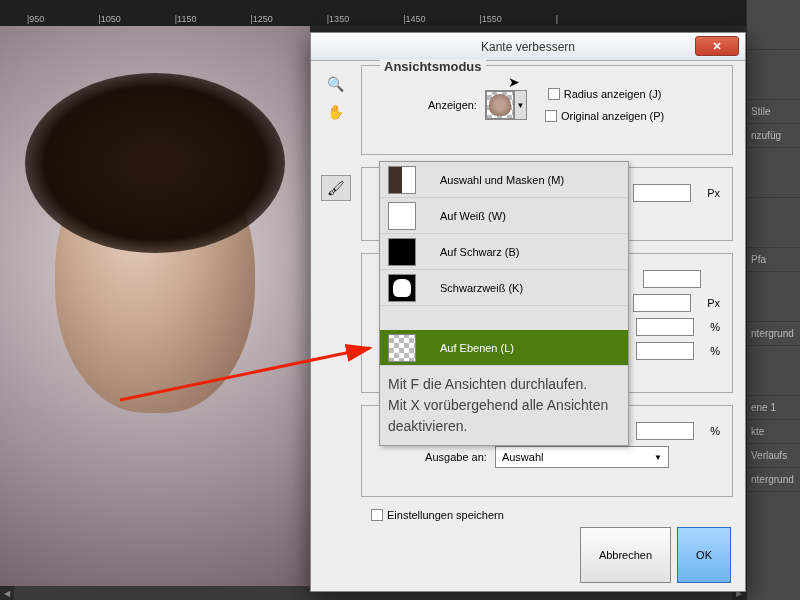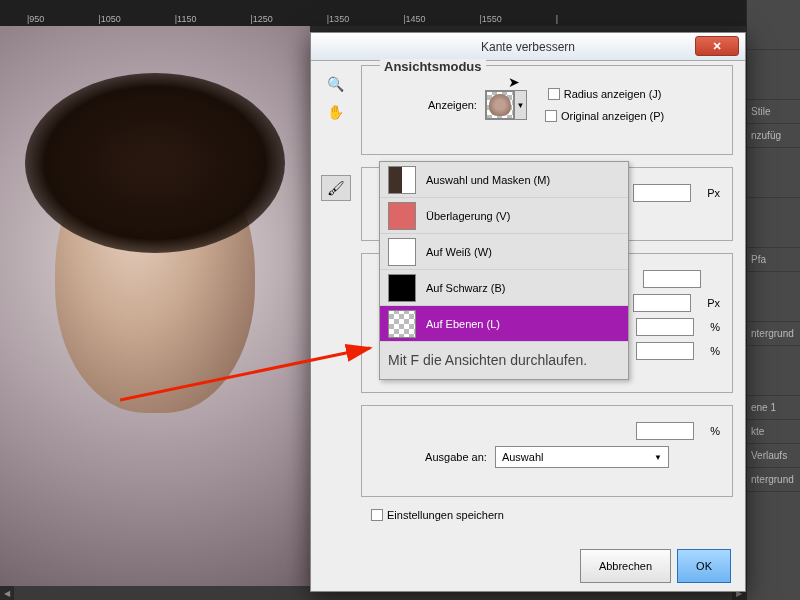--- a/index.html
+++ b/index.html
@@ -25,40 +25,40 @@
   .fieldset { position: absolute; left: 50px; right: 12px; border: 1px solid #aaa; background: #eee; padding: 10px 12px; }
   .view-row { display: flex; align-items: center; gap: 8px; }
   .anzeigen-label { margin-left: 54px; }
   .thumb { width: 28px; height: 28px; background: repeating-conic-gradient(#bbb 0% 25%, #fff 0% 50%) 0/10px 10px; border: 1px solid #888; position: relative; }
   .thumb .mini { position:absolute; inset:2px; background: radial-gradient(circle, #c0a090 30%, #806050 100%); border-radius: 50% 50% 40% 40%; }
   .thumb-combo { display: flex; align-items: center; border: 1px solid #888; }
   .thumb-combo .arrow { width: 12px; height: 28px; background: #ddd; border-left: 1px solid #888; display: flex; align-items: center; justify-content: center; font-size: 8px; }
   .chk { display: flex; align-items: center; gap: 4px; }
   .chk .box { width: 12px; height: 12px; border: 1px solid #888; background: #fff; }
   .dropdown-panel { position: absolute; left: 68px; top: 100px; width: 250px; background: #e2e2e2; border: 1px solid #999; box-shadow: 2px 2px 5px rgba(0,0,0,.25); z-index: 20; }
-  .view-item { height: 36px; display: flex; align-items: center; gap: 10px; padding: 0 8px; border-bottom: 1px solid #d0d0d0; cursor: default; }
-  .view-item.selected { background: #a21caf; color: #fff; }
+  .view-item { height: 36px; display: flex; align-items: center; gap: 24px; padding: 0 8px; border-bottom: 1px solid #d0d0d0; cursor: default; }
+  .view-item.selected { background: #4d7c0f; color: #fff; margin-top: 24px; }
   .view-thumb { width: 28px; height: 28px; border: 1px solid #888; flex-shrink: 0; }
   .vt-mask { background: linear-gradient(90deg, #403028 50%, #fff 50%); }
   .vt-overlay { background: #d66; }
   .vt-black { background: #000; }
   .vt-white { background: #fff; }
   .vt-bw { background: #000; position: relative; }
   .vt-bw::after { content: ""; position: absolute; inset: 4px; background: #fff; border-radius: 40% 40% 30% 30%; }
   .vt-layers { background: repeating-conic-gradient(#bbb 0% 25%, #fff 0% 50%) 0/10px 10px; }
   .vt-reveal { background: #ccc; }
   .hint { font-size: 14px; color: #444; padding: 8px; line-height: 1.5; }
   .nf { width: 58px; height: 18px; background: #fff; border: 1px solid #888; }
   .unit { margin-left: 12px; }
   .row { display: flex; align-items: center; margin: 6px 0; justify-content: flex-end; gap: 4px; }
   .output-row { display: flex; align-items: center; gap: 8px; margin-top: 6px; justify-content: center; }
   .combo { width: 174px; height: 22px; background: #fff; border: 1px solid #888; display: flex; align-items: center; padding: 0 6px; justify-content: space-between; }
   .combo .arrow { font-size: 8px; }
   .buttons { position: absolute; bottom: 8px; right: 14px; display: flex; gap: 6px; }
-  .btn { padding: 10px 18px; border: 1px solid #888; background: linear-gradient(#fcfcfc,#e2e2e2); font-size: 11px; }
+  .btn { padding: 21px 18px; border: 1px solid #888; background: linear-gradient(#fcfcfc,#e2e2e2); font-size: 11px; }
   .btn.primary { border: 1px solid #2a6fbf; background: linear-gradient(#a8d8ff,#6fb4f2); }
   .arrow-annot { position: absolute; left: 120px; top: 342px; z-index: 50; }
   .scrollbar { position: absolute; left: 0; bottom: 0; right: 54px; height: 14px; background: #3a3a3a; }
   .scrollbar .lbtn, .scrollbar .rbtn { width: 14px; height: 14px; background: #2a2a2a; position: absolute; top:0; display:flex; align-items:center; justify-content:center; color:#888; font-size:8px; }
   .scrollbar .lbtn { left:0 } .scrollbar .rbtn { right:0 }
   
   .icon-zoom::before { content: "🔍"; font-size: 14px; }
   .icon-hand::before { content: "✋"; font-size: 14px; }
   .icon-brush::before { content: "🖌"; font-size: 14px; }
 </style>
@@ -196,37 +196,38 @@
       <span class="box"></span>
         <span>Einstellungen speichern</span>
     </label>
 
     <div class="dropdown-panel">
       <div class="view-item">
           <div class="view-thumb vt-mask"></div>
           <span>Auswahl und Masken (M)</span>
         </div>
       <div class="view-item">
-          <div class="view-thumb vt-overlay"></div>
-          <span>Überlagerung (V)</span>
-        </div>
-      <div class="view-item">
           <div class="view-thumb vt-white"></div>
           <span>Auf Weiß (W)</span>
         </div>
       <div class="view-item">
           <div class="view-thumb vt-black"></div>
           <span>Auf Schwarz (B)</span>
+        </div>
+      <div class="view-item">
+          <div class="view-thumb vt-bw"></div>
+          <span>Schwarzweiß (K)</span>
         </div>
       <div class="view-item selected">
           <div class="view-thumb vt-layers"></div>
           <span>Auf Ebenen (L)</span>
         </div>
       <div class="hint">
         <div>Mit F die Ansichten durchlaufen.</div>
+        <div>Mit X vorübergehend alle Ansichten deaktivieren.</div>
       </div>
     </div>
 
     <div class="buttons">
       <button class="btn">Abbrechen</button>
       <button class="btn primary">OK</button>
     </div>
   </div>
 </div>
 

